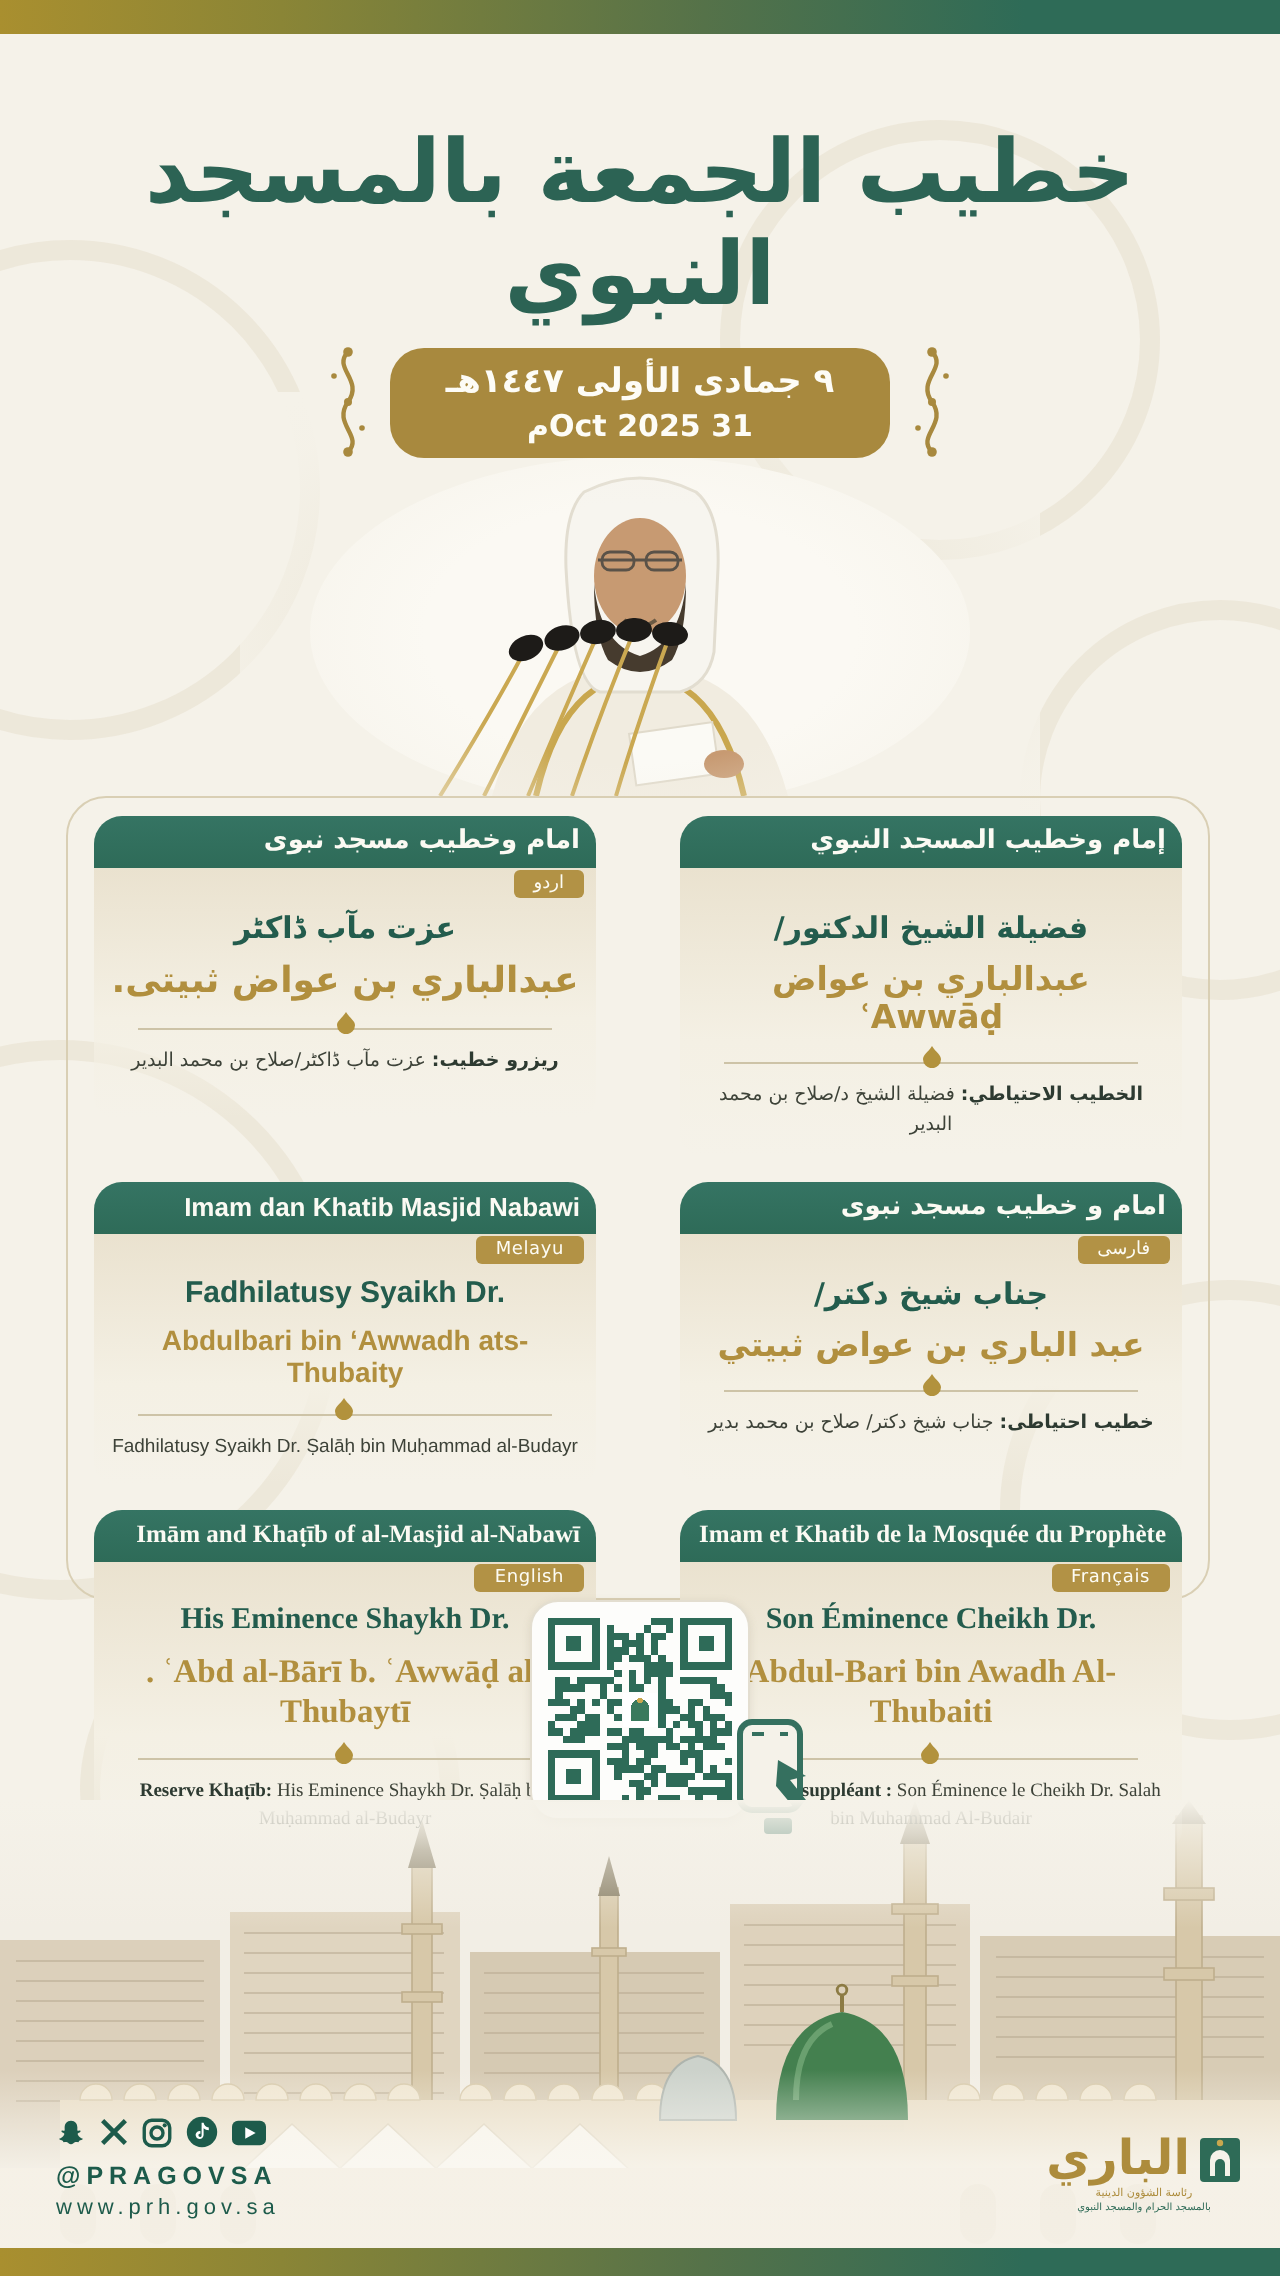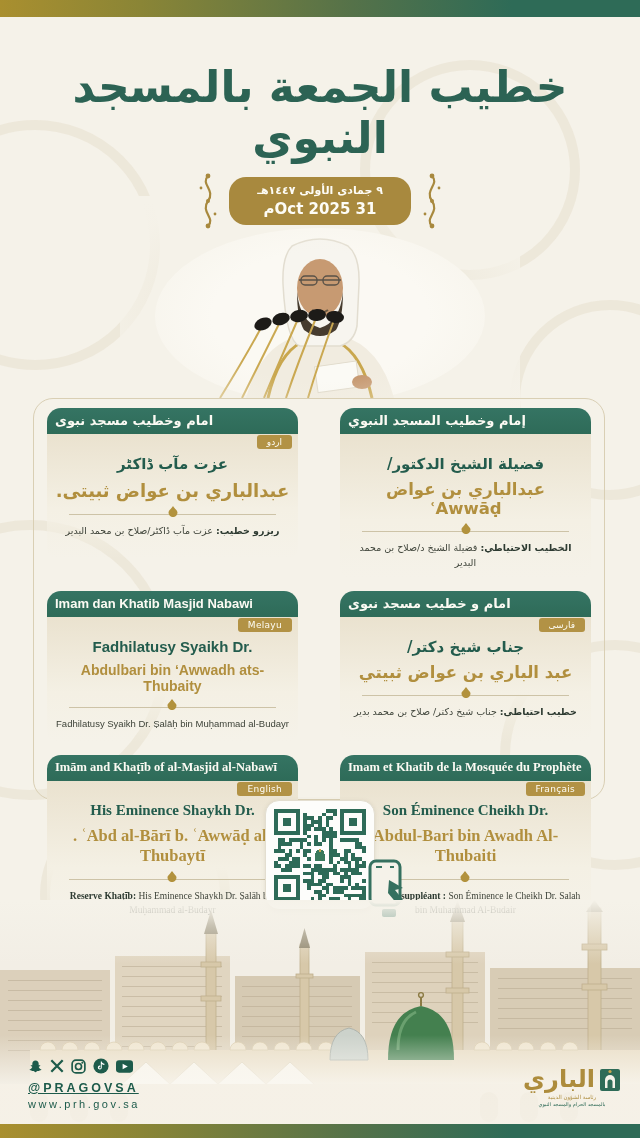--- a/index.html
+++ b/index.html
@@ -7,31 +7,31 @@
   .poster{position:relative;width:640px;height:1138px;margin:0 auto;background:#f5f2e9;overflow:hidden;}
   
   .pat{position:absolute;border:10px solid rgba(228,220,199,0.45);border-radius:50%;z-index:0;}
   .bar{position:absolute;left:0;width:640px;z-index:6;background:linear-gradient(90deg,#a98f2f 0%,#8a8536 22%,#557249 55%,#2e6b57 80%,#2e6b57 100%);}
   .bar.top{top:0;height:17px;}
   .bar.bottom{bottom:0;height:14px;}
   .title{position:absolute;top:62px;left:0;width:640px;margin:0;text-align:center;
          font-size:44px;line-height:1.15;font-weight:bold;color:#2c6354;z-index:2;direction:rtl;}
   .date-row{position:absolute;top:172px;left:0;width:640px;display:flex;justify-content:center;align-items:center;gap:10px;z-index:2;}
   .date-badge{background:#a8893e;color:#fdfcf6;border-radius:17px;padding:7px 28px;text-align:center;direction:rtl;}
-  .date-badge .h{font-size:11px;font-weight:bold;letter-spacing:.5px;}
+  .date-badge .h{font-size:17px;font-weight:bold;letter-spacing:.5px;}
   .date-badge .g{font-size:15px;font-weight:bold;margin-top:3px;}
   .flour{flex:0 0 auto;}
   
   .imam{position:absolute;top:226px;left:150px;width:340px;height:172px;z-index:1;}
   .imam .vig{position:absolute;inset:-30px;background:radial-gradient(ellipse at 50% 52%,rgba(245,242,233,0) 38%,rgba(245,242,233,.55) 62%,rgba(245,242,233,.95) 80%,#f5f2e9 92%);}
   
   .cards-frame{position:absolute;top:398px;left:33px;width:572px;height:402px;border:1px solid #d9cfb4;border-radius:20px;z-index:2;padding:9px 13px;box-sizing:border-box;}
   .cards-grid{display:grid;grid-template-columns:1fr 1fr;column-gap:42px;row-gap:13px;}
   .card{position:relative;}
-  .card-header{background:linear-gradient(#357463,#2e6b58);color:#fbfaf3;text-align:left;
+  .card-header{background:linear-gradient(#357463,#2e6b58);color:#fbfaf3;text-align:right;
       border-radius:14px 14px 0 0;padding:5px 8px;font-size:13px;font-weight:bold;line-height:1.25;}
   .card-body{position:relative;background:linear-gradient(#eae2cf,#f4f0e4 60%,rgba(245,242,233,0));
       border-radius:0 0 10px 10px;padding:21px 8px 8px;text-align:center;min-height:96px;}
   .lang-tag{position:absolute;top:1px;right:6px;background:#b29245;color:#fdfcf4;font-size:9px;
       padding:2px 10px;border-radius:3px;letter-spacing:.3px;}
   .honorific{color:#235c4d;font-size:15px;font-weight:700;}
   .name{color:#b18f3e;font-size:16.5px;font-weight:bold;margin-top:7px;}
   .divider{position:relative;border-top:1px solid #cdc3a7;width:88%;margin:13px auto 9px;}
   .divider svg{position:absolute;left:50%;top:-9px;transform:translateX(-50%);}
   .reserve{font-size:9.5px;color:#3d4238;line-height:1.5;}
@@ -48,21 +48,21 @@
   .qr-frame{position:relative;background:#fdfdfb;border:1px solid #e3ded0;border-radius:14px;padding:8px;box-shadow:0 1px 4px rgba(120,110,80,.15);}
   .qr-frame svg.qr{display:block;}
   .phone-icon{position:absolute;right:-40px;bottom:-12px;}
   
   .city{position:absolute;left:0;top:900px;width:640px;height:238px;z-index:1;}
   .city-fade-top{position:absolute;left:0;top:900px;width:640px;height:64px;z-index:2;background:linear-gradient(#f5f2e9,rgba(245,242,233,0));}
   .city-haze{position:absolute;left:0;top:1035px;width:640px;height:89px;z-index:2;background:linear-gradient(rgba(250,248,242,0),rgba(250,248,242,.78) 55%,rgba(248,245,238,.85));}
   
   .footer-left{position:absolute;left:28px;top:1058px;z-index:5;color:#1d5b4b;}
   .socials{display:flex;gap:7px;align-items:center;}
-  .handle{margin-top:7px;font-family:"Liberation Sans",sans-serif;font-size:12.5px;font-weight:bold;letter-spacing:3px;text-decoration:underline;}
+  .handle{margin-top:7px;font-family:"Liberation Sans",sans-serif;font-size:12.5px;font-weight:bold;letter-spacing:3px;}
   .website{margin-top:3px;font-family:"Liberation Sans",sans-serif;font-size:11px;letter-spacing:2.5px;}
   .logo{position:absolute;right:14px;top:1066px;z-index:5;width:108px;text-align:center;}
   .logo .word{display:flex;align-items:center;justify-content:center;gap:4px;}
   .logo .wm{font-size:24px;font-weight:bold;color:#ad8c3c;line-height:1;}
   .logo .l1{font-size:5.5px;color:#ad8c3c;margin-top:2px;letter-spacing:.5px;}
   .logo .l2{font-size:5px;color:#2e6b57;margin-top:1px;letter-spacing:.3px;}
 </style>
 </head>
 <body>
 

